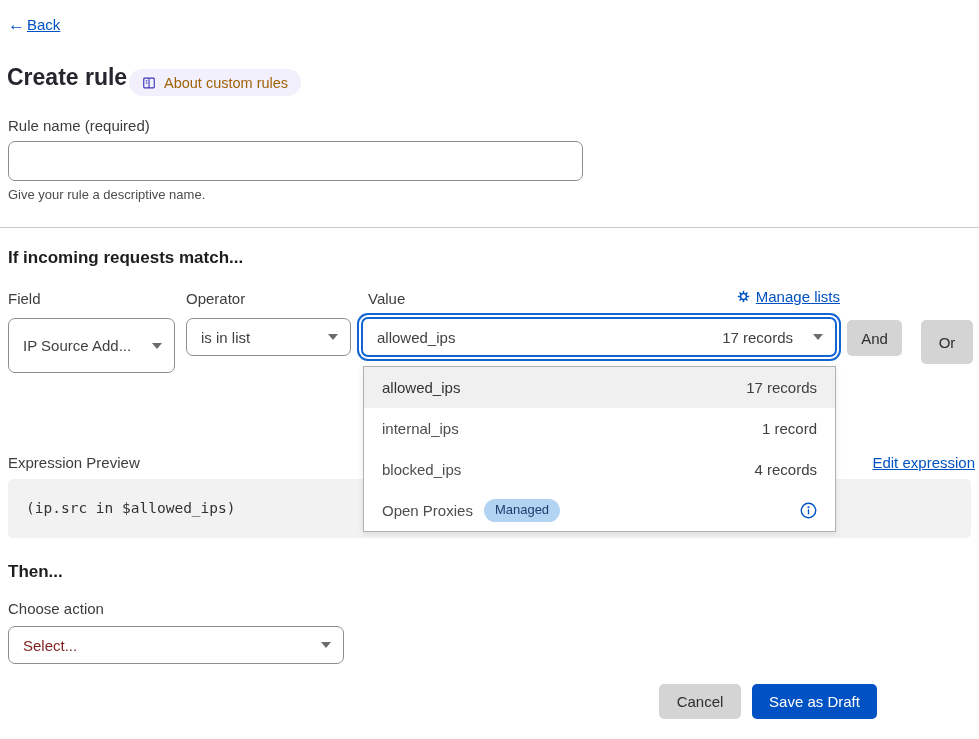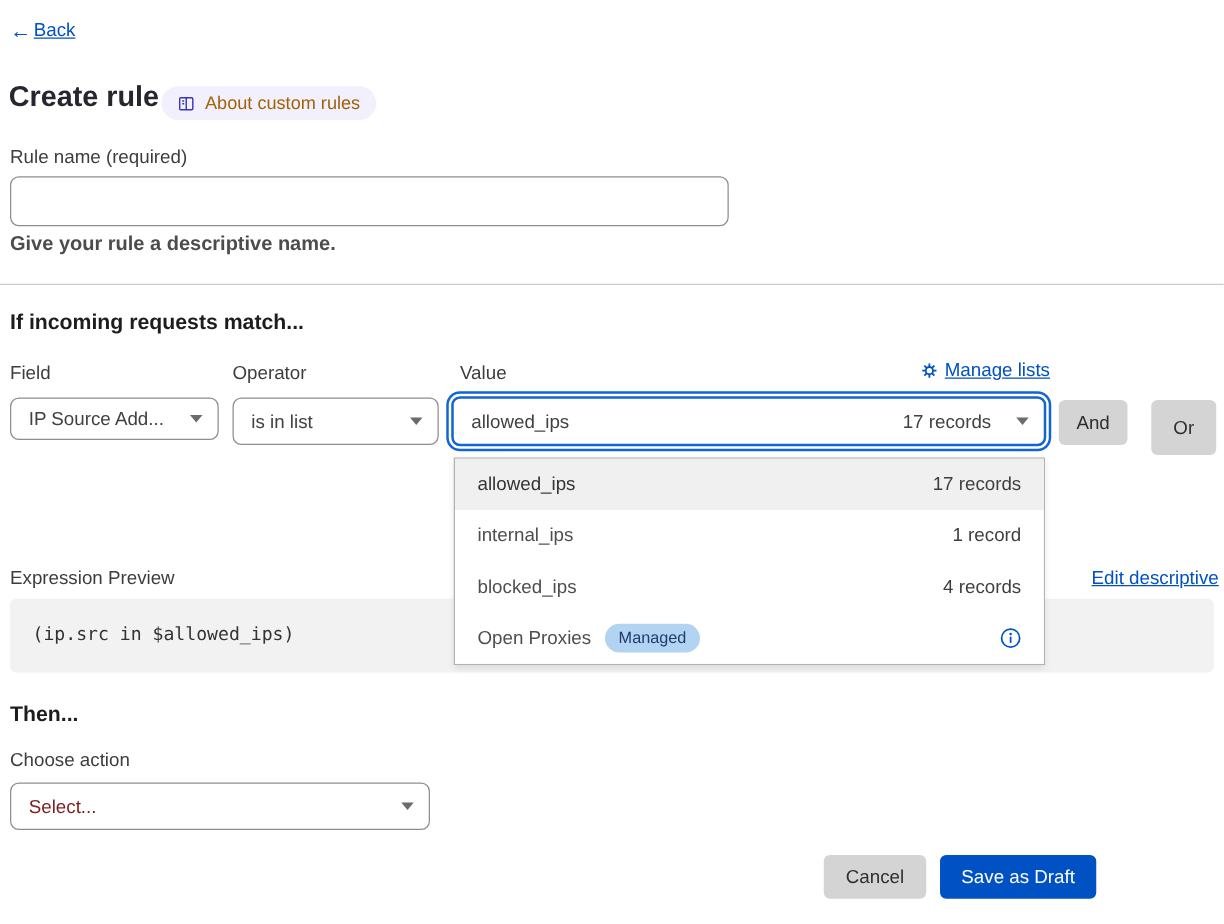--- a/index.html
+++ b/index.html
@@ -23,36 +23,36 @@
   .back-link .lbl{text-decoration:underline;}
   .page-title{left:7px;top:64px;font-size:23px;font-weight:700;color:#26262e;}
   .about-badge{left:129px;top:69px;height:27px;display:inline-flex;align-items:center;gap:8px;
     padding:0 13px;border-radius:14px;background:#f1f0fc;color:#a16207;font-size:14.5px;cursor:pointer;}
 
   
   .field-label{font-size:15px;color:var(--text-label);}
   .rule-name-label{left:8px;top:117px;}
   .rule-name-input{left:8px;top:141px;width:575px;height:40px;border:1px solid var(--border-gray);
     border-radius:7px;padding:0 12px;font-size:15px;color:#333;outline:none;background:#fff;}
-  .rule-name-helper{left:8px;top:187px;font-size:16px;color:var(--text-muted);font-weight:bold;}
+  .rule-name-helper{left:8px;top:187px;font-size:13px;color:var(--text-muted);}
 
   .divider{left:0;top:227px;width:979px;height:1px;background:#ccc;}
 
   
   .section-heading{font-size:17px;font-weight:700;color:var(--text-dark);}
   .match-heading{left:8px;top:248px;}
   .field-col-label{left:8px;top:290px;}
   .operator-col-label{left:186px;top:290px;}
   .value-col-label{left:368px;top:290px;}
   .manage-lists{top:288px;right:139px;display:flex;align-items:center;gap:6px;color:var(--link-blue);font-size:15px;cursor:pointer;}
   .manage-lists .lbl{text-decoration:underline;}
 
   .select{display:flex;align-items:center;justify-content:space-between;border:1px solid var(--border-gray);
     border-radius:7px;background:#fff;font-size:15px;color:#414141;padding:0 12px 0 14px;cursor:pointer;}
-  .field-select{left:8px;top:318px;width:167px;height:34px;}
+  .field-select{left:8px;top:318px;width:167px;height:55px;}
   .operator-select{left:186px;top:318px;width:165px;height:38px;}
   .value-select{left:361px;top:317px;width:476px;height:40px;border:2px solid var(--ring-blue);
     border-radius:7px;box-shadow:0 0 0 2px #fff,0 0 0 4px var(--ring-blue);}
   .value-right{display:flex;align-items:center;gap:20px;}
   .caret{width:0;height:0;border-left:5px solid transparent;border-right:5px solid transparent;border-top:6px solid #6b6b6b;}
 
   .logic-btn{display:flex;align-items:center;justify-content:center;background:var(--gray-btn);
     border:none;border-radius:5px;font-size:15px;color:#2e2e2e;cursor:pointer;font-family:inherit;}
   .and-button{left:847px;top:320px;width:55px;height:36px;}
   .or-button{left:921px;top:320px;width:52px;height:44px;text-align:right;}
@@ -190,21 +190,21 @@
         <svg viewBox="0 0 16 16" width="17" height="17">
           <circle cx="8" cy="8" r="6.8" fill="none" stroke="#0051c3" stroke-width="1.3"></circle>
           <circle cx="8" cy="4.9" r="1" fill="#0051c3"></circle>
           <rect x="7.35" y="6.9" width="1.3" height="4.7" fill="#0051c3"></rect>
         </svg>
       </span>
     </div>
   </div>
 
   <span class="abs field-label expression-label">Expression Preview</span>
-  <a class="abs edit-expression">Edit descriptive</a>
+  <a class="abs edit-expression">Edit expression</a>
   <div class="abs expression-block">
     <div class="expression-code">(ip.src in $allowed_ips)</div>
   </div>
 
   <h2 class="abs section-heading then-heading" style="margin:0">Then...</h2>
   <span class="abs field-label choose-action-label">Choose action</span>
   <div class="abs select action-select">
     <span>Select...</span>
     <span class="caret icon"></span>
   </div>

